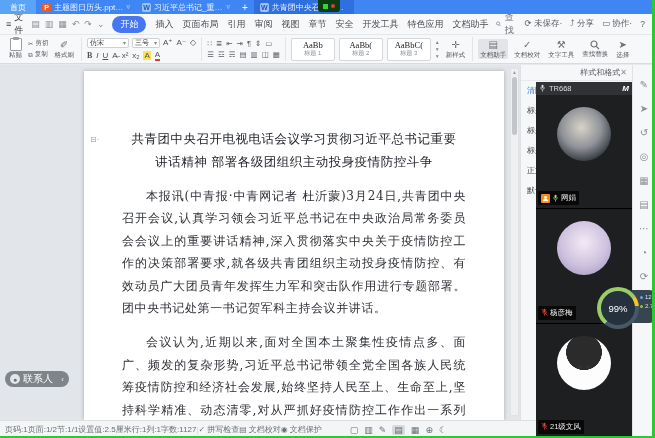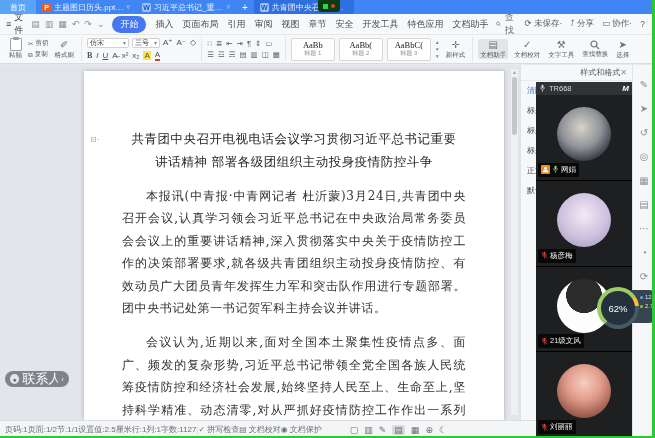--- a/index.html
+++ b/index.html
@@ -99,21 +99,21 @@
   .ball .inner { position:absolute; inset:4px; border-radius:50%; background:#25313d; display:flex; align-items:center; justify-content:center; font-size:9.5px; color:#fff; }
   .stats { position:absolute; left:43px; top:7px; display:flex; flex-direction:column; gap:3px; }
   .stat { display:flex; align-items:center; gap:2px; font-size:6px; }
   .stat .d { width:3px; height:3px; border-radius:50%; }
   .up { color:#cfe3f5; } .up .d { background:#5aa9f0; }
   .down { color:#cfe9b8; } .down .d { background:#8bc34a; }
 
   
   .dock { position:absolute; left:5px; top:371px; width:64px; height:16px; background:rgba(112,118,124,.88); border-radius:8px; display:flex; align-items:center; gap:3px; padding:0 5px; z-index:6; }
   .dock .ava { width:10px; height:10px; border-radius:50%; background:#e3e6e9; color:#6b7076; font-size:7px; display:flex; align-items:center; justify-content:center; }
-  .dock .lbl { font-size:13px; color:#fff; white-space:nowrap; overflow:hidden; }
+  .dock .lbl { font-size:10px; color:#fff; white-space:nowrap; overflow:hidden; }
   .dock .ch { margin-left:auto; color:#f0f0f0; font-size:8px; }
 
   
   .statusbar { position:absolute; left:0; bottom:0; width:655px; height:18px; background:#f4f5f7; border-top:1px solid #dcdee0; display:flex; align-items:center; padding:0 5px; font-size:8px; color:#6b6f76; z-index:2; }
   .sbsep { color:#d2d4d7; }
   .sbtoggle { display:flex; align-items:center; gap:2px; }
   .sbviews { position:absolute; right:208px; display:flex; gap:6px; font-size:9px; color:#696d73; align-items:center; }
   .sbviews .act { background:#d8dade; border-radius:2px; padding:0 2px; }
 
   
@@ -406,39 +406,27 @@
         <svg class="mic" viewBox="0 0 10 12">
             <rect x="3.6" y="0.5" width="2.8" height="5" rx="1.4" fill="#e0443a"></rect>
             <path d="M2.2 4.5a2.8 2.8 0 0 0 5.6 0" fill="none" stroke="#e0443a" stroke-width="1"></path>
             <line x1="5" y1="8" x2="5" y2="10.5" stroke="#e0443a" stroke-width="1"></line>
             <line x1="1" y1="1" x2="9" y2="10" stroke="#e0443a" stroke-width="1"></line>
           </svg>
         <span>21级文风</span>
       </div>
     </div>
 
-    <div class="tile">
-      <div class="avatar av4"></div>
-      <div class="namechip">
-        <svg class="mic" viewBox="0 0 10 12">
-            <rect x="3.6" y="0.5" width="2.8" height="5" rx="1.4" fill="#e0443a"></rect>
-            <path d="M2.2 4.5a2.8 2.8 0 0 0 5.6 0" fill="none" stroke="#e0443a" stroke-width="1"></path>
-            <line x1="5" y1="8" x2="5" y2="10.5" stroke="#e0443a" stroke-width="1"></line>
-            <line x1="1" y1="1" x2="9" y2="10" stroke="#e0443a" stroke-width="1"></line>
-          </svg>
-        <span>刘丽丽</span>
-      </div>
-    </div>
   </div>
 
   <div class="netwidget">
     <div class="wbg"></div>
     <div class="ball">
       <div class="inner">
-          <span>62%</span>
+          <span>99%</span>
         </div>
     </div>
     <div class="stats">
       <div class="stat up">
           <span class="d"></span>
           <span>125.4K</span>
         </div>
       <div class="stat down">
           <span class="d"></span>
           <span>2.74K</span>

